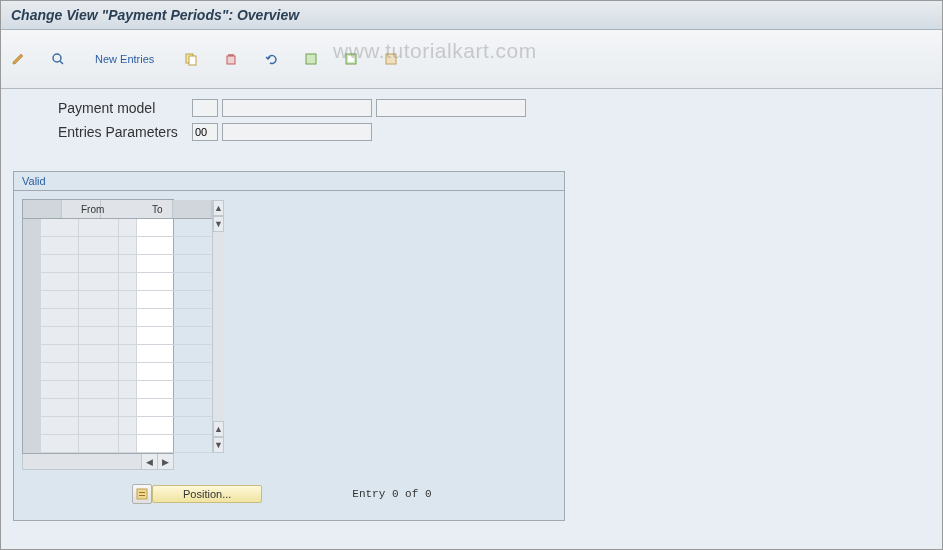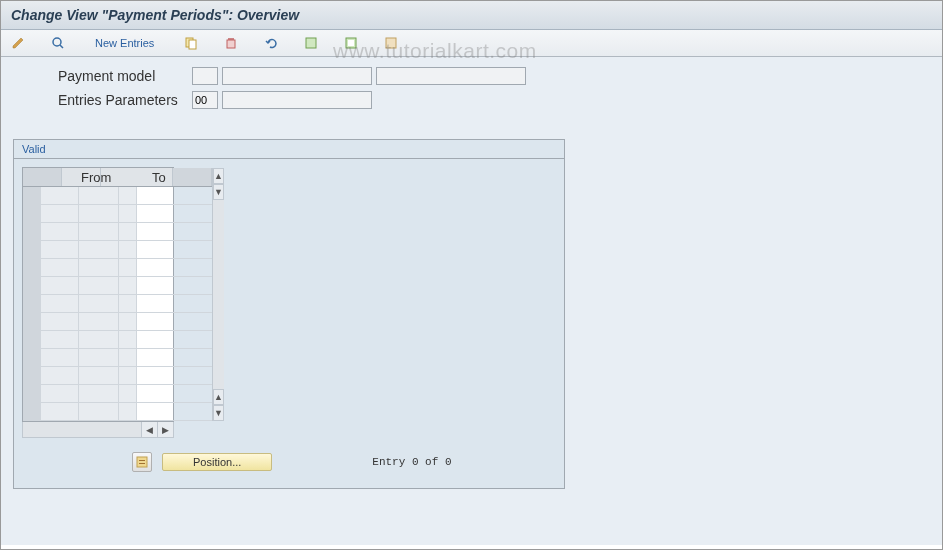--- a/index.html
+++ b/index.html
@@ -19,21 +19,21 @@
       border-bottom: 1px solid #a8b4c0;
     }
     .title-bar span {
       font-weight: bold;
       font-style: italic;
       font-size: 14px;
       color: #2a3f54;
     }
     .toolbar {
       background: linear-gradient(to bottom, #f4f6f8 0%, #e8ecf0 100%);
-      padding: 4px 8px;
+      padding: 20px 8px;
       border-bottom: 1px solid #b0b8c0;
       display: flex;
       align-items: center;
       gap: 22px;
     }
     .tb-icon {
       width: 18px;
       height: 18px;
       display: inline-flex;
       align-items: center;
@@ -115,21 +115,21 @@
     }
     .grid-main { flex: 1; }
     .grid-hdr {
       display: flex;
       background: #e0e4e8;
       border-bottom: 1px solid #a0a8b0;
     }
     .grid-hdr-cell {
       padding: 2px 19px;
       border-right: 1px solid #c0c8d0;
-      font-size: 13px;
+      font-size: 10px;
       color: #333;
       height: 18px;
       display: flex;
       align-items: center;
     }
     .col-sel { width: 18px; background: #d0d6dc; }
     .col-from { width: 38px; }
     .col-to { width: 40px; margin-left: 32px; }
     .col-settings { width: 18px; background: #d0d6dc; justify-content: center; }
     .grid-rows { }
@@ -181,21 +181,20 @@
       justify-content: center;
       cursor: pointer;
       font-size: 9px;
       color: #555;
       background: #e8ecf0;
       border-left: 1px solid #c0c8d0;
     }
     .panel-footer {
       display: flex;
       align-items: center;
-      gap: 10px;
       padding: 14px 8px 8px 110px;
     }
     .pos-btn {
       background: linear-gradient(to bottom, #fff8d8 0%, #f0e4a0 100%);
       border: 1px solid #c8bc80;
       padding: 2px 30px;
       font-size: 11px;
       color: #333;
       cursor: pointer;
       border-radius: 2px;

